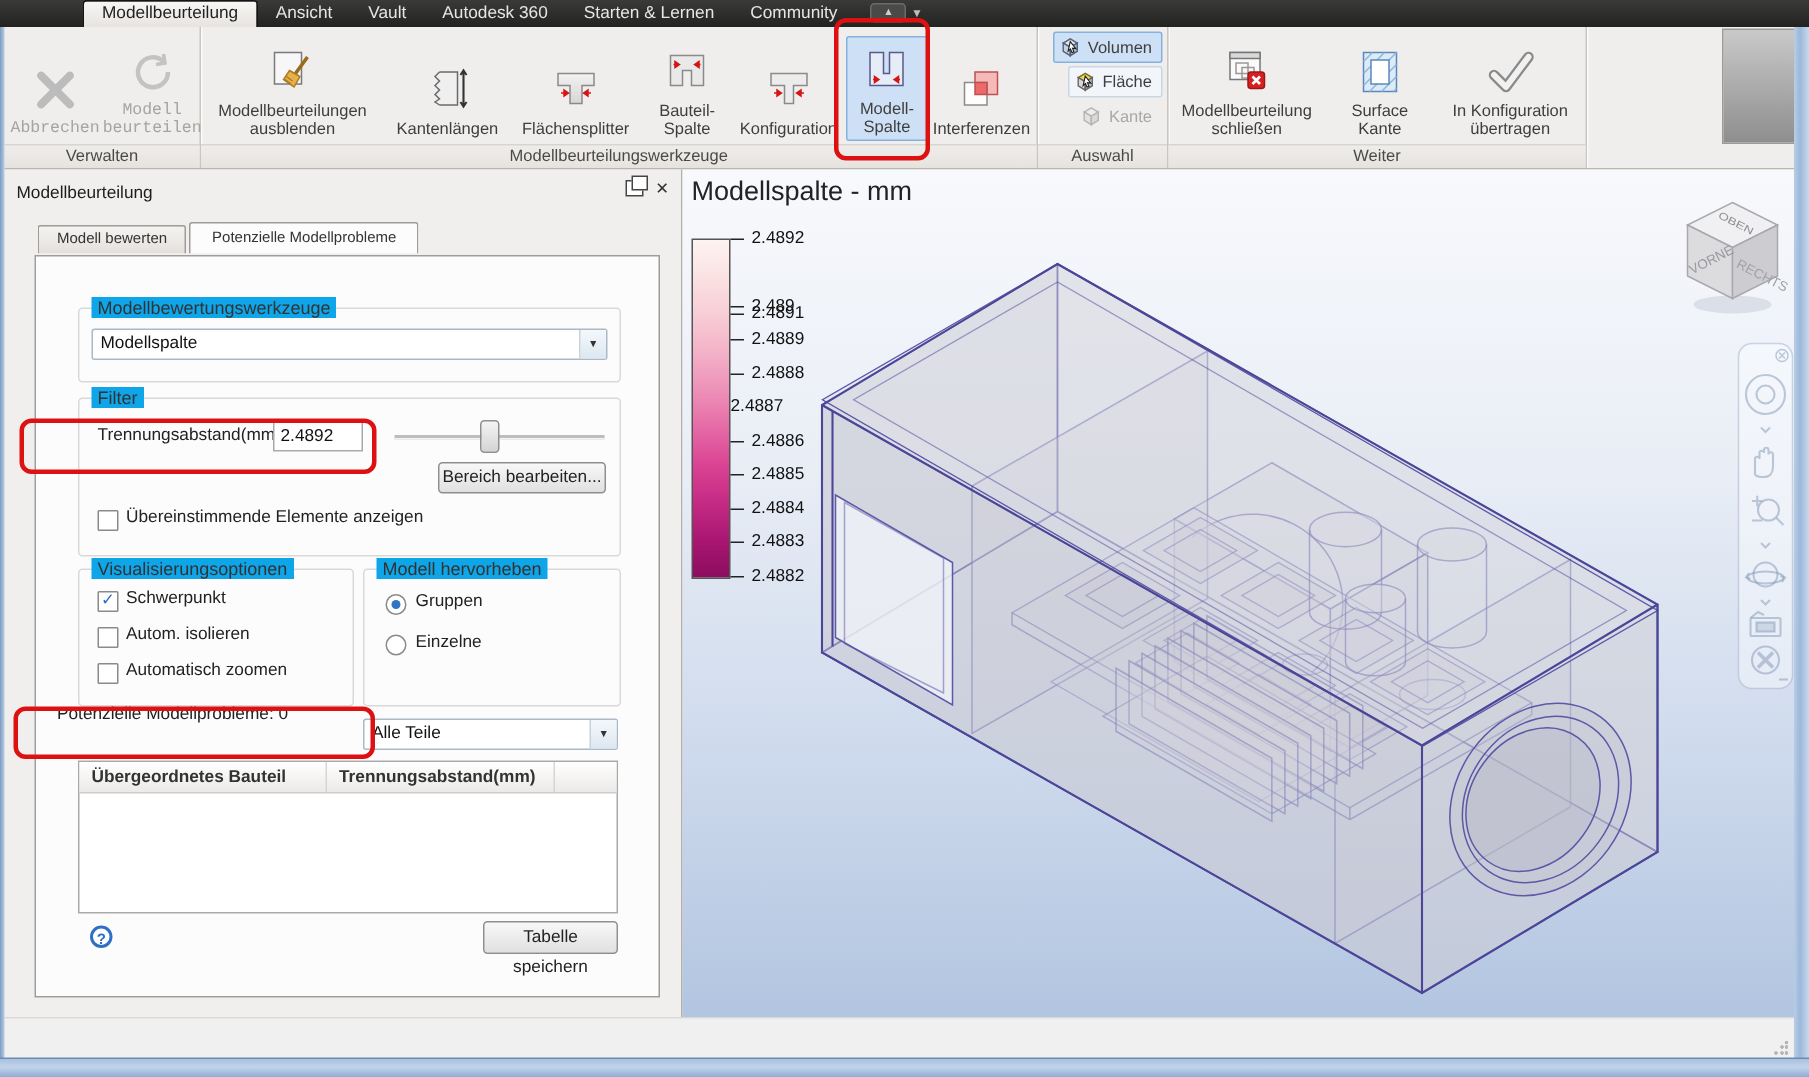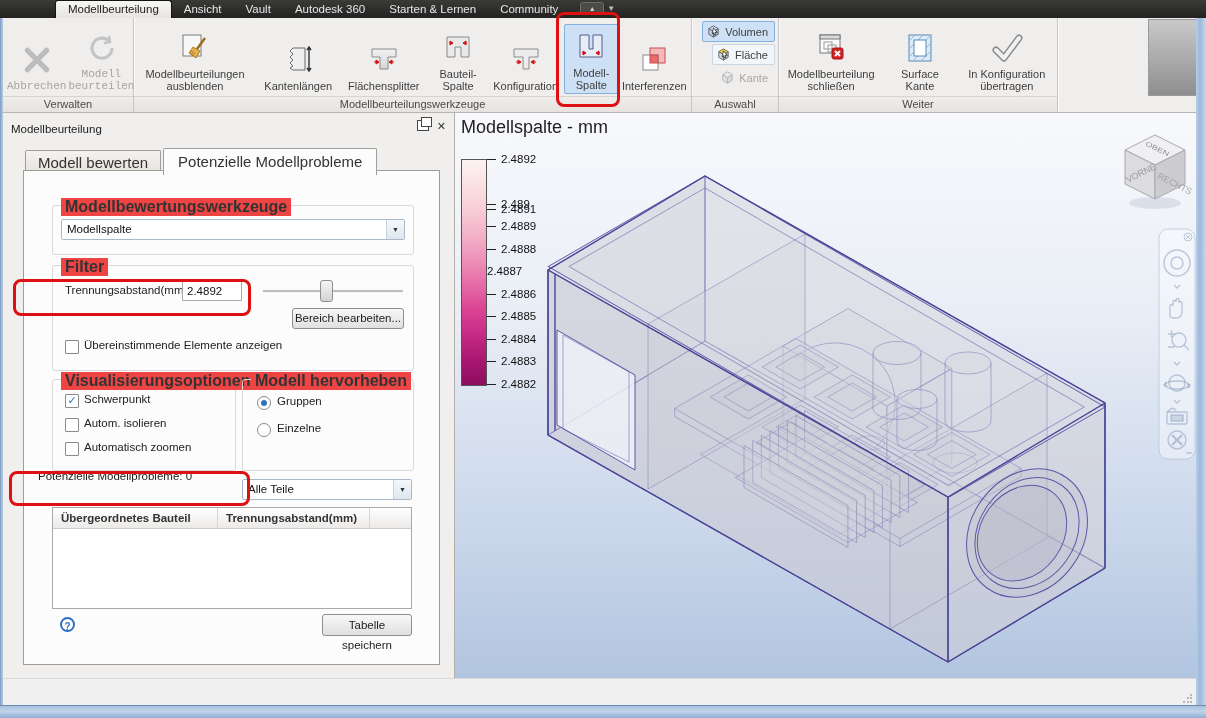--- a/index.html
+++ b/index.html
@@ -32,25 +32,25 @@
   .smallbtn.disabled{color:#a9a7a4;}
   .ribbon-endblock{background:linear-gradient(#c9c9c9,#8e8e8e);border:1px solid #9b9b9b;}
   
   .panel{left:3px;top:113px;width:452px;height:565px;background:#f0efee;border-right:1px solid #b3b0ac;box-sizing:border-box;}
   .ptitle{left:0;top:6px;width:100%;height:20px;font-size:11.5px;color:#1c1c1c;padding-left:8px;box-sizing:border-box;line-height:20px;}
   .ptools{right:8px;top:7px;display:flex;gap:8px;align-items:center;}
   .float-ico{width:10px;height:9px;border:1px solid #444;position:relative;background:#fff;}
   .float-ico:before{content:"";position:absolute;left:3px;top:-4px;width:9px;height:8px;border:1px solid #444;background:#fff;}
   .close-x{font-size:11px;color:#333;font-weight:bold;line-height:10px;}
   .tabs{left:22px;top:35px;display:flex;align-items:flex-end;}
-  .ptab{font-size:15px;padding:3px 12px 4px 12px;border:1px solid #9f9d9a;border-bottom:none;border-radius:2px 2px 0 0;background:linear-gradient(#f5f3f1,#e3e0dc);color:#333;margin-right:2px;}
+  .ptab{font-size:10px;padding:3px 12px 4px 12px;border:1px solid #9f9d9a;border-bottom:none;border-radius:2px 2px 0 0;background:linear-gradient(#f5f3f1,#e3e0dc);color:#333;margin-right:2px;}
   .ptab.active{background:#fcfcfc;position:relative;z-index:3;padding:4px 14px 5px 14px;}
   .page{left:20px;top:57px;width:417px;height:495px;background:#fcfcfc;border:1px solid #9f9d9a;box-sizing:border-box;}
   .gb{position:absolute;border:1px solid #d9d9d9;border-radius:3px;}
-  .gb-label{position:absolute;top:-8px;left:8px;background:#ef4444;font-size:16px;color:#333;padding:0 4px;white-space:nowrap;font-weight:bold;}
+  .gb-label{position:absolute;top:-8px;left:8px;background:#0ea5e9;font-size:12px;color:#333;padding:0 4px;white-space:nowrap;}
   .combo{position:absolute;height:21px;background:#fff;border:1px solid #aab8c7;border-radius:2px;font-size:11.5px;color:#111;line-height:19px;padding-left:5px;box-sizing:border-box;}
   .combo .drop{position:absolute;right:0;top:0;bottom:0;width:17px;border-left:1px solid #c7d2dd;background:linear-gradient(#f4f8fb,#dde7f0);display:flex;align-items:center;justify-content:center;font-size:7px;color:#333;}
   .btn{position:absolute;background:linear-gradient(#f8f8f8,#e0e0e0);border:1px solid #8e8e8e;border-radius:3px;font-size:11.5px;color:#222;text-align:center;box-sizing:border-box;}
   .cbox{position:absolute;width:12px;height:12px;background:#fff;border:1px solid #8a8a8a;border-radius:1px;font-size:11px;line-height:11px;text-align:center;color:#2d6fc0;font-weight:bold;}
   .clabel{position:absolute;font-size:11.5px;color:#222;white-space:nowrap;}
   .radio{position:absolute;width:12px;height:12px;border:1px solid #8a8a8a;border-radius:50%;background:#fff;}
   .radio.on:before{content:"";position:absolute;left:3px;top:3px;width:6px;height:6px;border-radius:50%;background:#2f75c2;}
   .txt{position:absolute;background:#fff;border:1px solid #a9a9a9;font-size:11.5px;color:#111;padding:2px 4px;box-sizing:border-box;font-family:"Liberation Sans",sans-serif;}
   .slider-track{position:absolute;height:2px;background:#bdbdbd;border-bottom:1px solid #f5f5f5;}
   .slider-handle{position:absolute;width:11px;height:20px;background:linear-gradient(#f4f4f4,#d4d4d4);border:1px solid #8e8e8e;border-radius:3px;}

